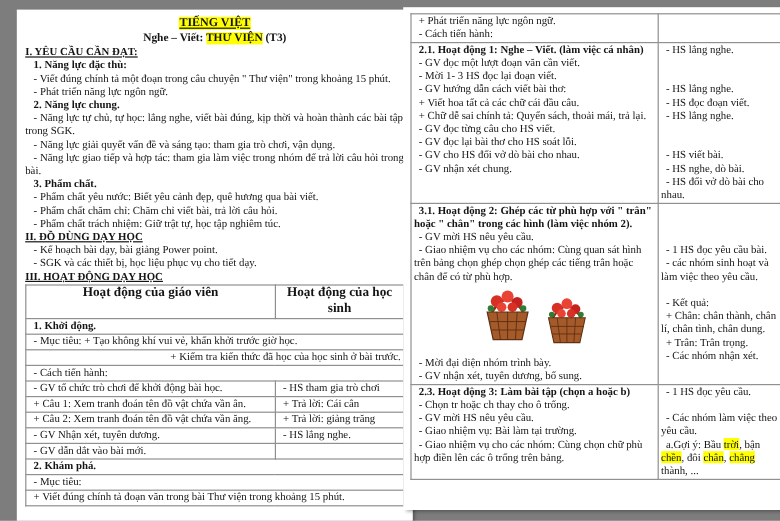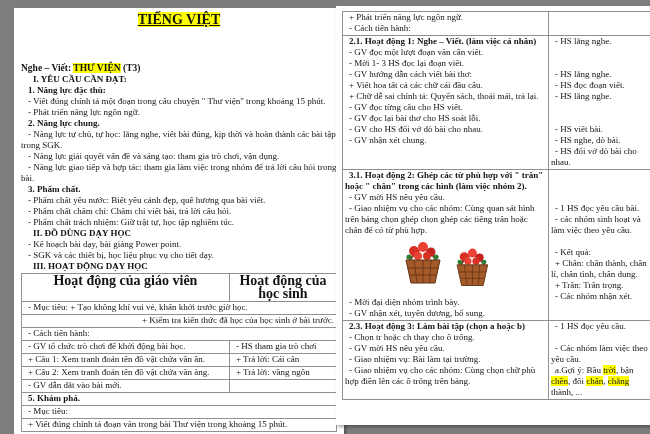--- a/index.html
+++ b/index.html
@@ -12,31 +12,31 @@
   }
   .canvas{position:relative;width:650px;height:434px;overflow:hidden;}
   .page{
     position:absolute;background:var(--page);overflow:hidden;
     box-shadow:2px 2px 3px rgba(0,0,0,.35);
   }
   .page-left{left:14px;top:8px;width:316px;height:426px;padding:5px 7px 0 7px;}
   .page-right{left:336px;top:6px;width:313px;height:415px;padding:4px 6px 0 6px;}
 
   .para{font-size:9px;line-height:11px;min-height:11px;text-indent:7px;}
-  .para.title{font-size:14px;line-height:13px;font-weight:700;text-align:center;text-indent:0;}
+  .para.title{font-size:10px;line-height:13px;font-weight:700;text-align:center;text-indent:0;}
   .para.title .hl{text-decoration:underline;}
-  .para.subtitle{font-size:9.5px;line-height:12px;font-weight:700;text-align:left;text-indent:0;margin-top:36px;}
-  .para.h1{font-weight:700;text-indent:0;margin-left:12px;}
+  .para.subtitle{font-size:9.5px;line-height:12px;font-weight:700;text-align:center;text-indent:0;}
+  .para.h1{font-weight:700;text-decoration:underline;text-indent:0;}
   .para.h2{font-weight:700;}
   .para.b{font-weight:700;}
   .hl{background:var(--hl);}
 
   .acttable{width:100%;border-collapse:collapse;table-layout:fixed;margin-top:1px;}
   .acttable td{border:1px solid var(--bd);padding:0 2px 1px 2px;vertical-align:top;}
-  .acttable td.th{font-weight:700;text-align:center;font-size:14px;line-height:13px;}
+  .acttable td.th{font-weight:700;text-align:center;font-size:11px;line-height:13px;}
   .acttable .para{text-indent:4px;}
   .col-gv{width:66%;}
   .col-hs{width:34%;}
   .img-wrap{text-align:center;text-indent:0;margin:2px 0;min-height:54px;}
 </style>
 </head>
 <body>
 
 <div class="canvas">
 
@@ -66,20 +66,25 @@
           <col class="col-gv">
           <col class="col-hs">
         </colgroup>
       <tbody>
           <tr>
             <td class="th">Hoạt động của giáo viên</td>
             <td class="th">Hoạt động của học sinh</td>
           </tr>
           <tr>
             <td colspan="2">
+              <div class="para b"><span>1. Khởi động.</span></div>
+            </td>
+          </tr>
+          <tr>
+            <td colspan="2">
               <div class="para"><span>- Mục tiêu: + Tạo không khí vui vẻ, khấn khởi trước giờ học.</span></div>
             </td>
           </tr>
           <tr>
             <td colspan="2">
               <div class="para" style="text-align: right;"><span>+ Kiểm tra kiến thức đã học của học sinh ở bài trước.</span></div>
             </td>
           </tr>
           <tr>
             <td colspan="2">
@@ -100,34 +105,42 @@
             </td>
             <td>
               <div class="para"><span>+ Trả lời: Cái cân</span></div>
             </td>
           </tr>
           <tr>
             <td>
               <div class="para"><span>+ Câu 2: Xem tranh đoán tên đồ vật chứa vần ăng.</span></div>
             </td>
             <td>
-              <div class="para"><span>+ Trả lời: vầng ngôn</span></div>
+              <div class="para"><span>+ Trả lời: giảng trăng</span></div>
+            </td>
+          </tr>
+          <tr>
+            <td>
+              <div class="para"><span>- GV Nhận xét, tuyên dương.</span></div>
+            </td>
+            <td>
+              <div class="para"><span>- HS lắng nghe.</span></div>
             </td>
           </tr>
           <tr>
             <td>
               <div class="para"><span>- GV dẫn dắt vào bài mới.</span></div>
             </td>
             <td>
               <div class="para">&nbsp;</div>
             </td>
           </tr>
           <tr>
             <td colspan="2">
-              <div class="para b"><span>5. Khám phá.</span></div>
+              <div class="para b"><span>2. Khám phá.</span></div>
             </td>
           </tr>
           <tr>
             <td colspan="2">
               <div class="para"><span>- Mục tiêu:</span></div>
             </td>
           </tr>
           <tr>
             <td colspan="2">
               <div class="para"><span>+ Viết đúng chính tả đoạn văn trong bài Thư viện trong khoảng 15 phút.</span></div>

